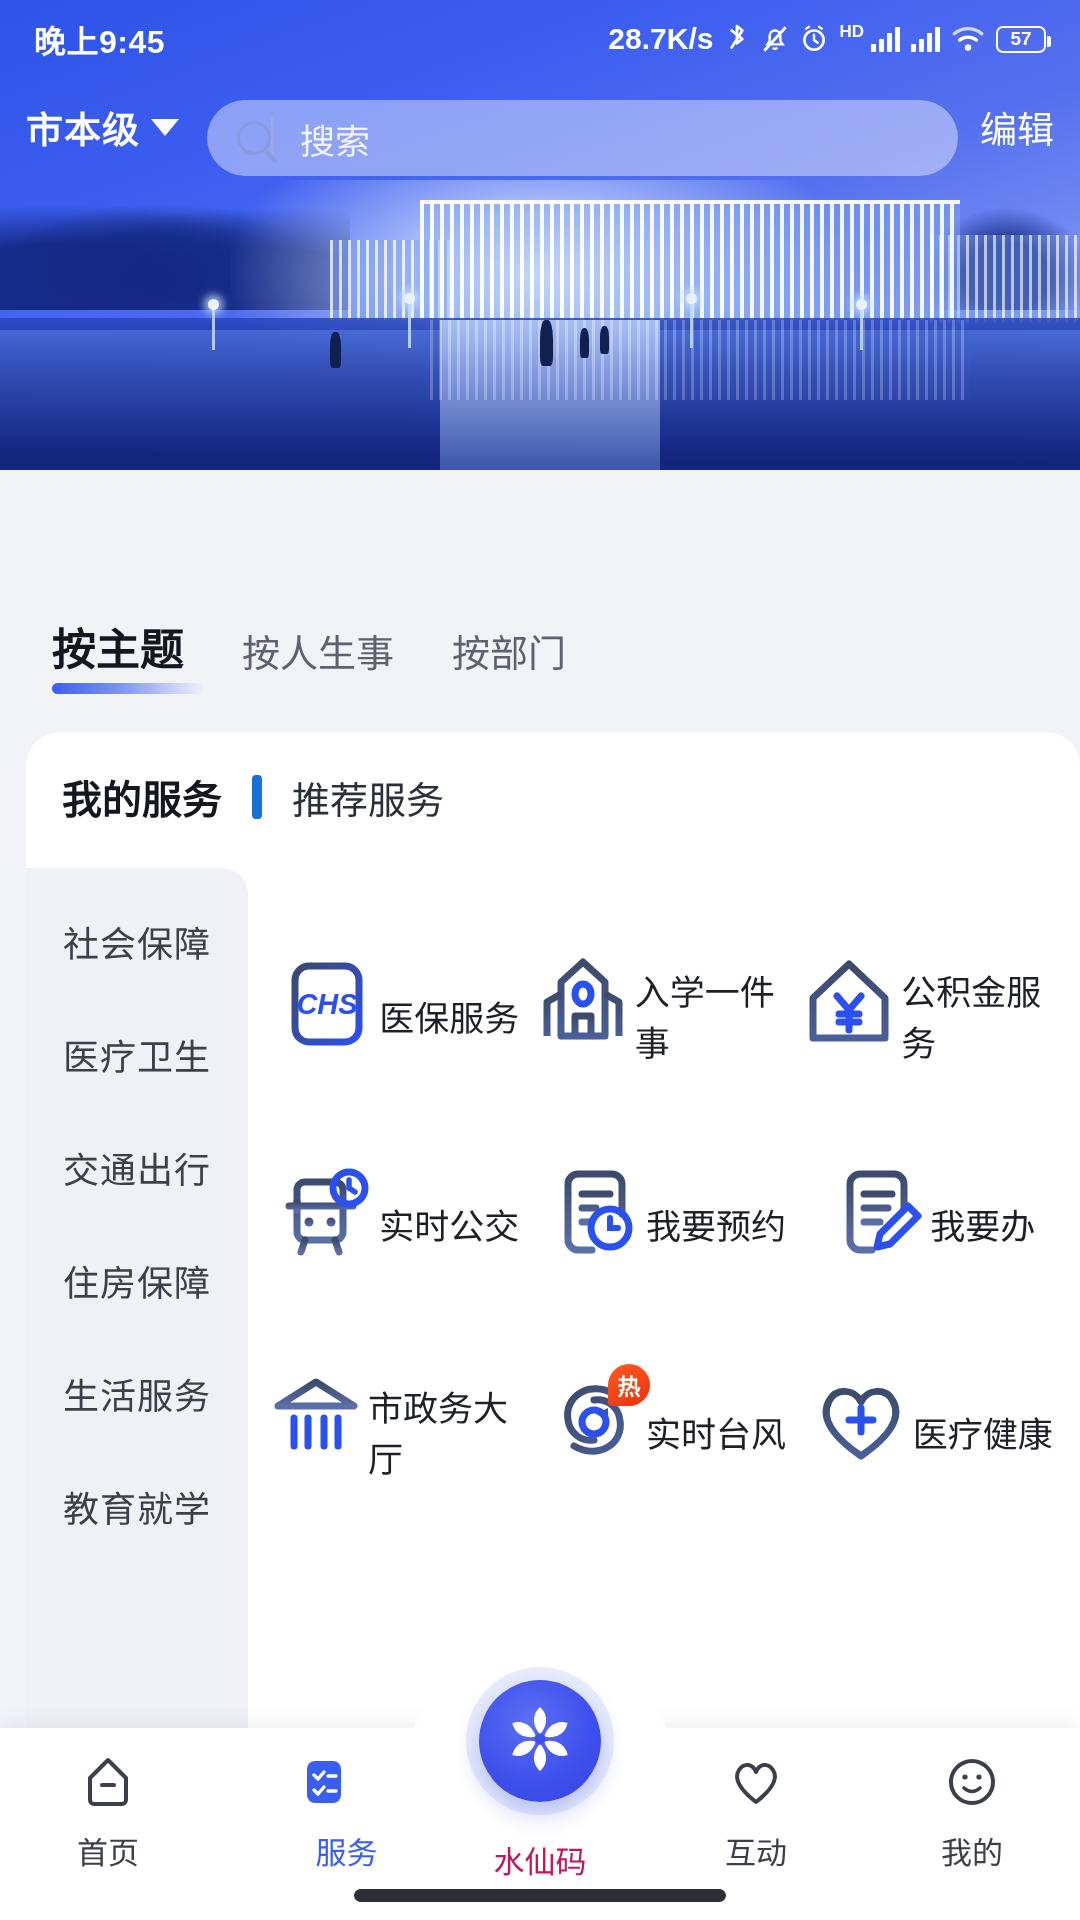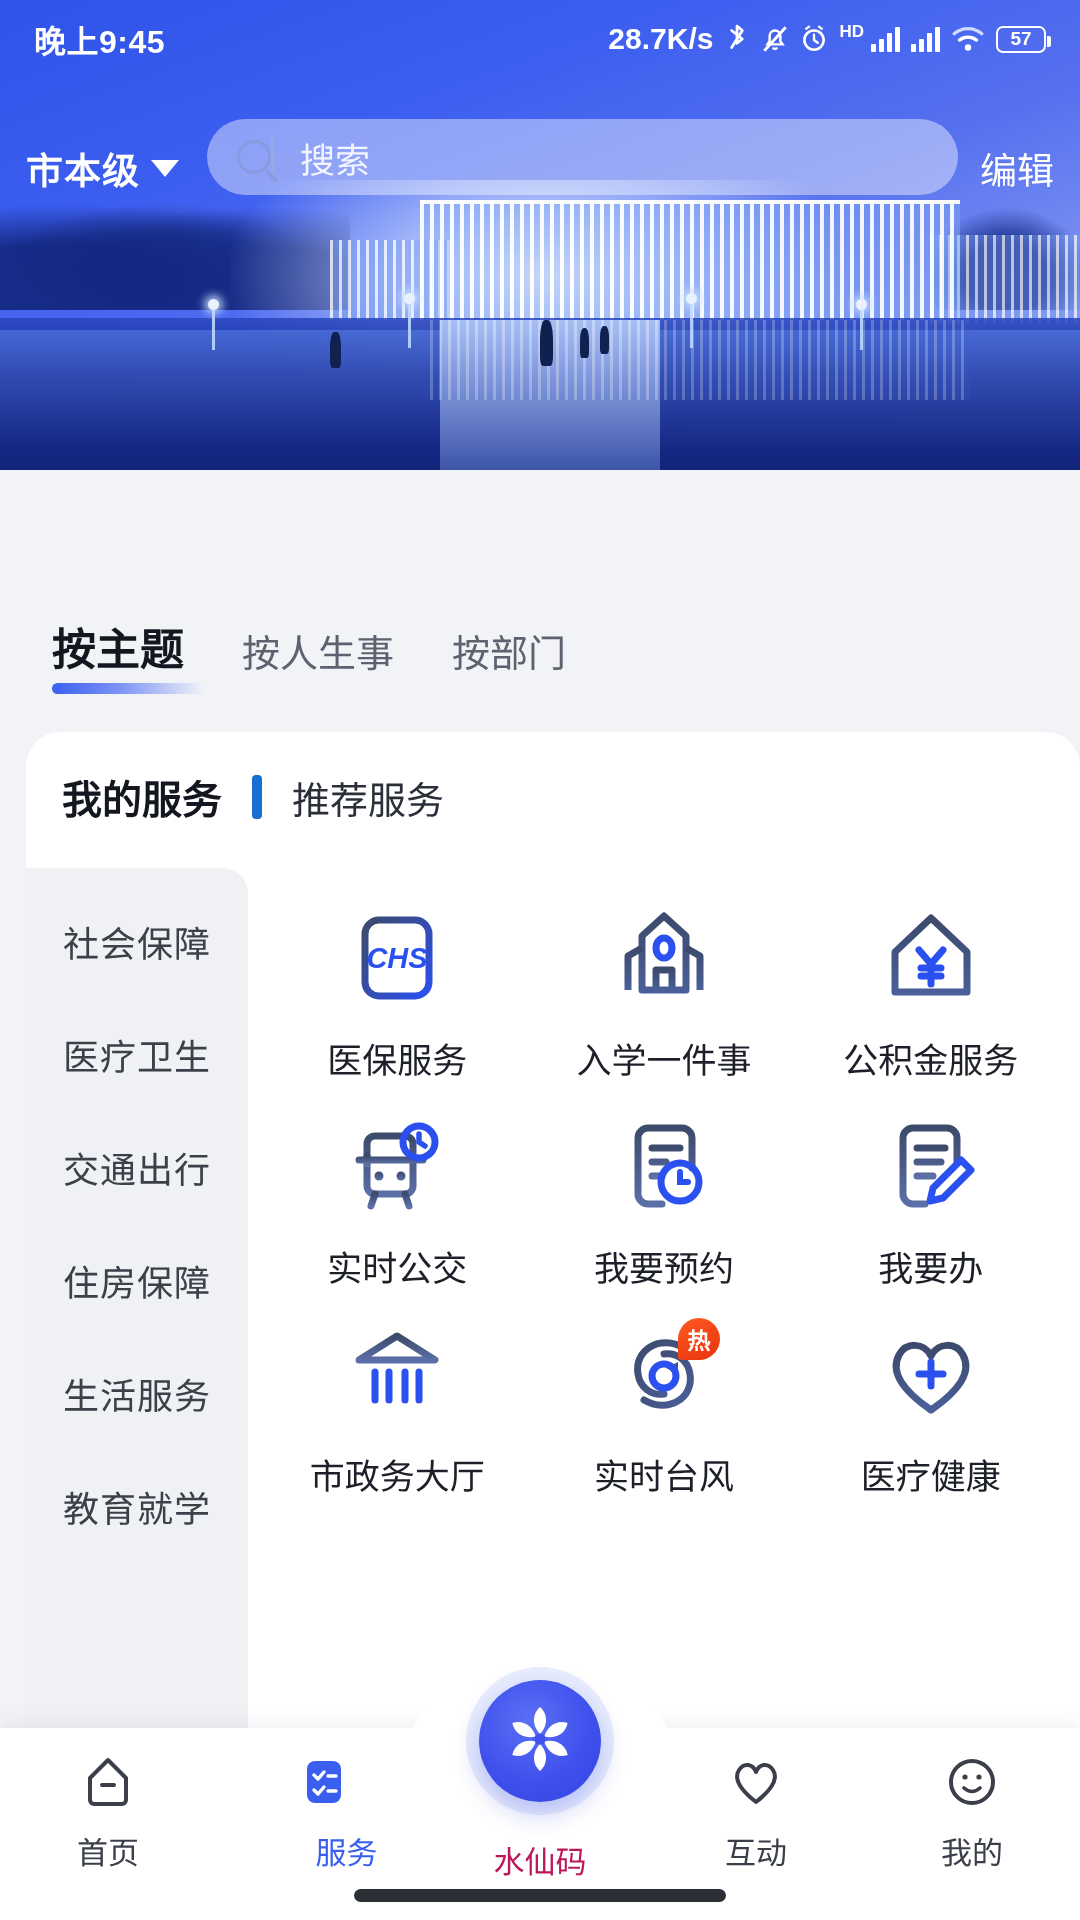--- a/index.html
+++ b/index.html
@@ -97,21 +97,21 @@
   .batt {
     width:50px; height:27px; border:2.5px solid #fff; border-radius:7px;
     display:flex; align-items:center; justify-content:center;
     font-size:19px; font-weight:700; position:relative;
   }
   .batt::after { content:""; position:absolute; right:-7px; top:8px; width:4px; height:11px; background:#fff; border-radius:0 2px 2px 0; }
 
   
   .searchrow {
     position:absolute; left:0; top:100px; width:1080px; height:95px;
-    display:flex; align-items:flex-end; gap:0; padding:0 26px; z-index:25;
+    display:flex; align-items:flex-start; gap:0; padding:0 26px; z-index:25;
   }
   .region { display:flex; align-items:center; gap:11px; color:#fff; flex:0 0 auto; }
   .region-label { font-size:37px; font-weight:700; letter-spacing:1px; }
   .caret { width:0;height:0;border-left:14px solid transparent;border-right:14px solid transparent;border-top:17px solid #fff; }
   .searchbox {
     flex:1; margin:0 22px 0 28px; height:76px; border-radius:38px;
     background:rgba(255,255,255,.42);
     display:flex; align-items:center; padding:0 30px;
   }
   .mag { width:34px;height:34px;border:3.5px solid #8b9adf;border-radius:50%;position:relative;flex:0 0 auto; }
@@ -174,21 +174,21 @@
   .body-row { position:absolute; left:0; top:136px; width:1054px; height:1054px; display:flex; }
   .sidebar {
     width:222px; background:#f0f1f4; border-radius:0 26px 0 0;
     padding-top:16px; flex:0 0 auto;
   }
   .side-item {
     height:113px; display:flex; align-items:center; justify-content:center;
     font-size:36px; color:#3c4049; letter-spacing:1px;
   }
   .grid { flex:1; padding:26px 16px 0 16px; display:grid; grid-template-columns:repeat(3,1fr); grid-auto-rows:208px; }
-  .tile { display:flex; flex-direction:column; align-items:center; justify-content:flex-start; padding-top:12px; position:relative; }
+  .tile { display:flex; flex-direction:row; align-items:center; justify-content:center; padding-top:12px; position:relative; }
   .tile .ic { width:104px; height:104px; position:relative; }
   .tile .lbl { margin-top:22px; font-size:35px; color:#1d2029; }
   .hotbadge {
     position:absolute; right:-4px; top:-4px; min-width:42px; height:42px;
     background:linear-gradient(150deg,#ff5a22,#e8320d); border-radius:22px 22px 22px 4px;
     color:#fff; font-size:23px; font-weight:700; display:flex; align-items:center; justify-content:center; padding:0 7px;
   }
   .sect-cut { position:absolute; left:36px; bottom:-6px; display:flex; align-items:center; gap:26px; }
   .sect-cut .bar2 { width:10px;height:40px;background:#1a6fd4;border-radius:4px; }
   .sect-cut .t2 { font-size:40px;font-weight:700;color:#14171f; }

